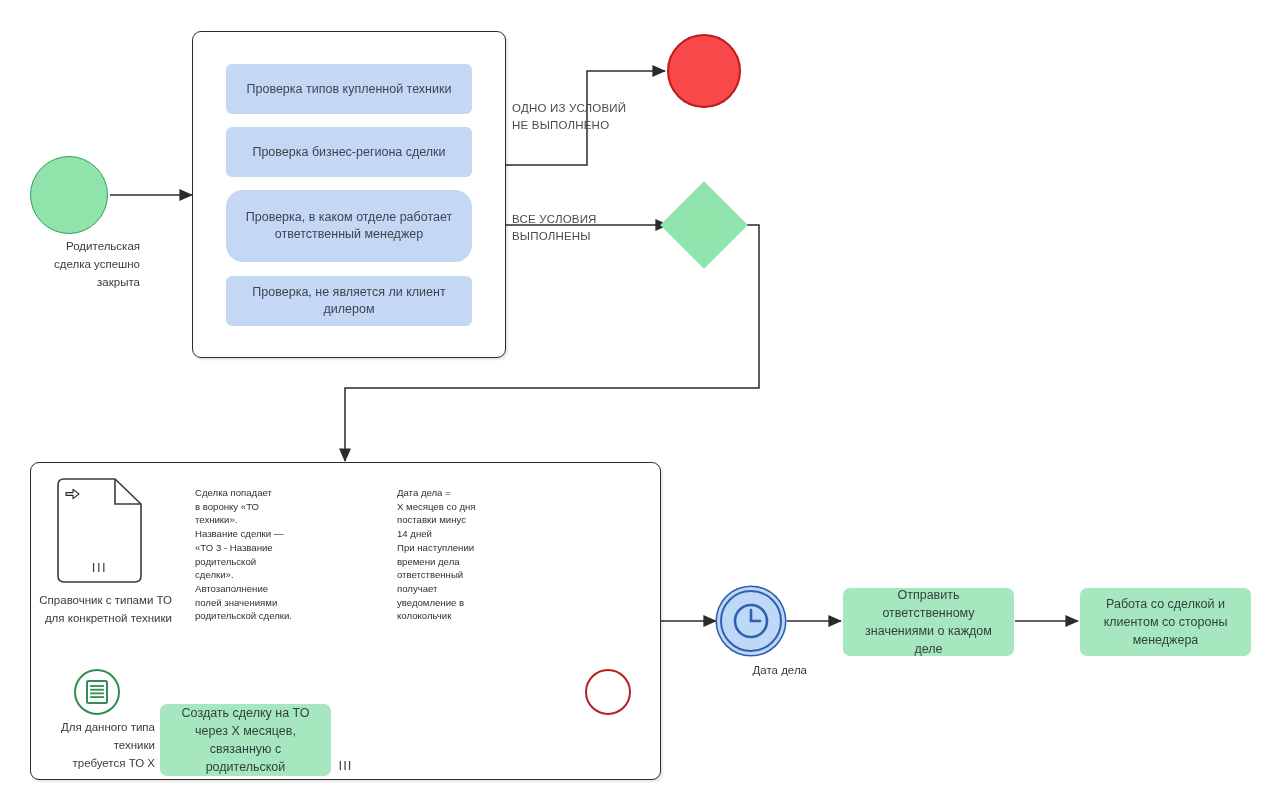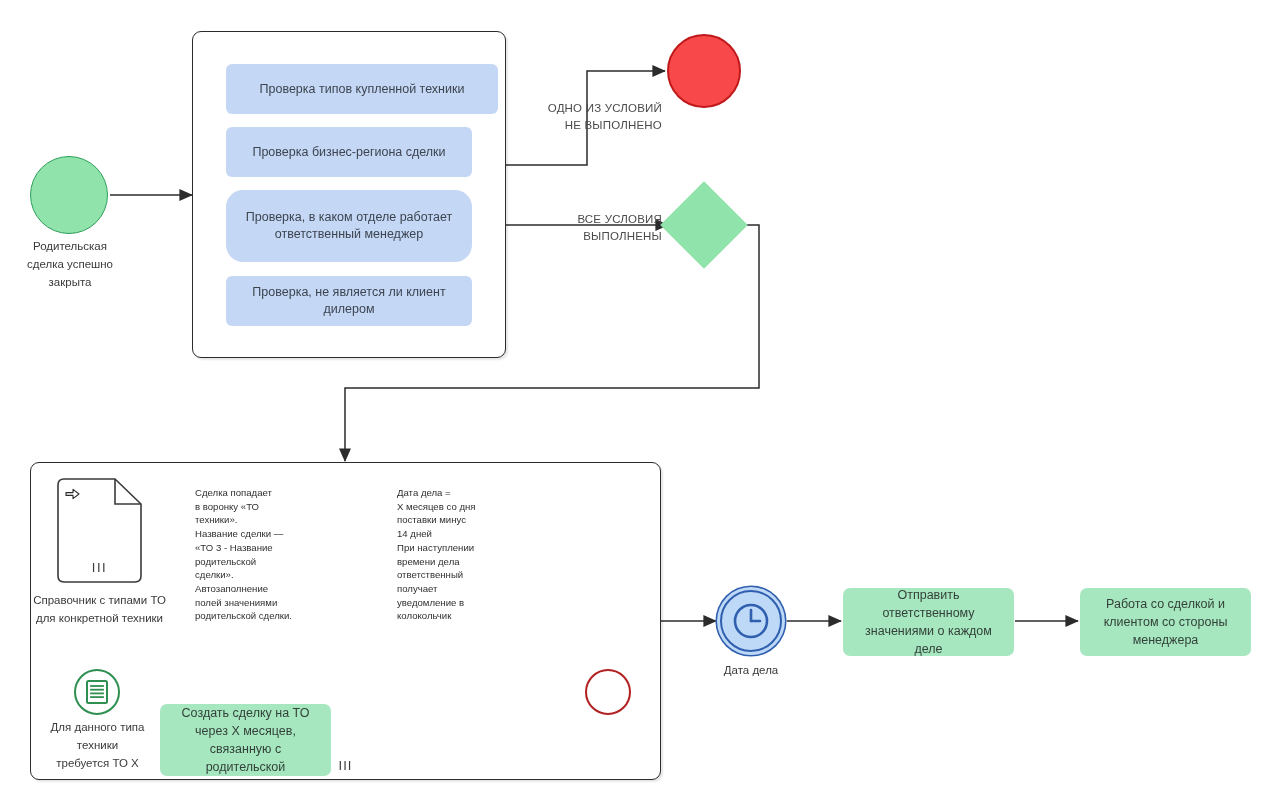--- a/index.html
+++ b/index.html
@@ -110,30 +110,30 @@
   }
   
   .gateway {
     width: 62px; height: 62px;
     background: #8fe3ab;
     transform: rotate(45deg);
   }
   
   .node-label {
     position: absolute;
-    text-align: center;
+    text-align: right;
     font-size: 11.5px;
     line-height: 1.55;
     color: #3a3a3a;
     white-space: pre-line;
   }
   
   .edge-label {
     position: absolute;
-    text-align: right;
+    text-align: left;
     font-size: 11.5px;
     line-height: 1.5;
     color: #4a4a4a;
     white-space: pre-line;
     letter-spacing: 0.2px;
   }
   
   .note {
     font-size: 9.6px;
     line-height: 1.43;
@@ -205,21 +205,21 @@
     </g>
   </svg>
 
   <div class="node ev-start-green" style="left:30px; top:156px;"></div>
   <div class="node-label" style="left:0px; top:238px; width:140px;">Родительская
 сделка успешно
 закрыта</div>
 
   <div class="node container" style="left:192px; top:31px; width:314px; height:327px;"></div>
 
-  <div class="node task-blue" style="left:226px; top:64px; width:272px; height:50px;">
+  <div class="node task-blue" style="left:226px; top:64px; width:246px; height:50px;">
     <span>Проверка типов купленной техники</span>
   </div>
   <div class="node task-blue" style="left:226px; top:127px; width:246px; height:50px;">
     <span>Проверка бизнес-региона сделки</span>
   </div>
   <div class="node task-blue" style="left:226px; top:190px; width:246px; height:72px;border-radius:17px;">
     <span>Проверка, в каком отделе работает
 ответственный менеджер</span>
   </div>
   <div class="node task-blue" style="left:226px; top:276px; width:246px; height:50px;text-align:center;">

